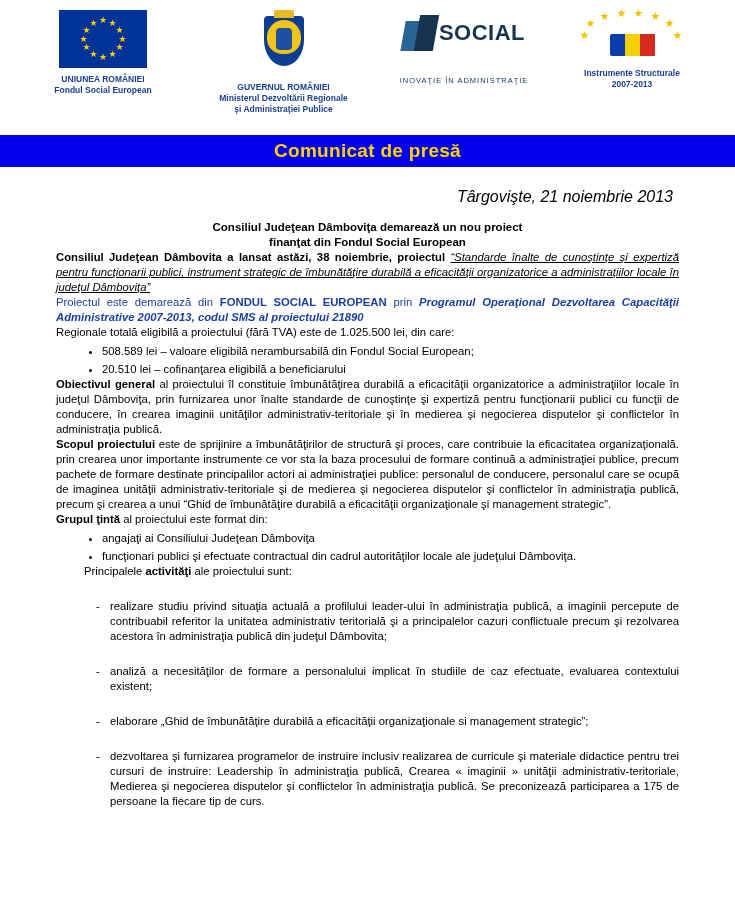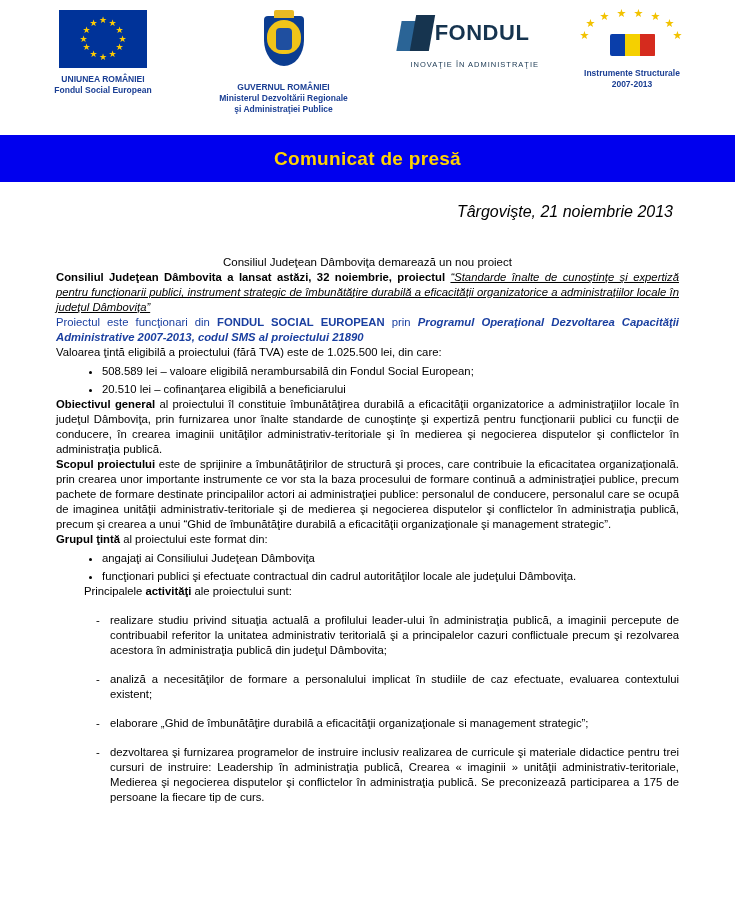--- a/index.html
+++ b/index.html
@@ -131,22 +131,22 @@
     font-size: 22px;
     font-weight: bold;
     color: #16344f;
     letter-spacing: 0.5px;
     line-height: 24px;
   }
   .podca-sub {
     font-size: 7.5px;
     color: #16344f;
     letter-spacing: 1px;
-    text-align: right;
-    margin-top: 4px;
+    text-align: center;
+    margin-top: 20px;
   }
 
   
   .is-mark {
     position: relative;
     width: 105px;
     height: 52px;
     margin: 0 auto;
   }
   .is-mark .isstar {
@@ -180,21 +180,21 @@
     font-weight: bold;
     color: #1b3f94;
     line-height: 11px;
   }
   .logo-caption.is-cap { color: #1b3f94; }
 
   
   .title-band {
     margin-top: 20px;
     background: #0000EE;
-    height: 47px;
+    height: 32px;
     display: flex;
     align-items: center;
     justify-content: center;
   }
   .title-band .title-text {
     color: #FFD200;
     font-size: 19px;
     font-weight: bold;
     letter-spacing: 0.3px;
   }
@@ -208,24 +208,24 @@
   }
   .dateline {
     text-align: right;
     font-style: italic;
     font-size: 16px;
     margin-top: 22px;
     margin-right: 6px;
   }
   .subject {
     text-align: center;
-    font-weight: normal;
+    font-weight: bold;
     font-size: 11.5px;
     line-height: 15px;
-    margin-top: 36px;
+    margin-top: 16px;
   }
   p.para {
     margin: 0;
     text-align: justify;
   }
   .mt14 { margin-top: 14px; }
   .mt12 { margin-top: 12px; padding-left: 28px; }
   .mt16 { margin-top: 16px; }
   .b { font-weight: bold; }
   .i { font-style: italic; }
@@ -241,21 +241,21 @@
     margin-top: 3px;
     text-align: justify;
   }
   ul.dashes {
     margin: 4px 0 0 0;
     padding-left: 40px;
     list-style: none;
   }
   ul.dashes li {
     position: relative;
-    margin-top: 14px;
+    margin-top: 20px;
     text-align: justify;
     padding-left: 14px;
   }
   ul.dashes li:before {
     content: "-";
     position: absolute;
     left: 0;
     top: 0;
   }
 </style>
@@ -300,21 +300,21 @@
         <div>şi Administraţiei Publice</div>
       </div>
     </div>
 
     <div class="logo-block podca">
       <div class="podca-wrap">
         <div class="podca-mark">
             <span class="b1"></span>
             <span class="b2"></span>
           </div>
-        <div class="podca-text">FONDUL</div>
+        <div class="podca-text">SOCIAL</div>
       </div>
       <div class="podca-sub">INOVAŢIE ÎN ADMINISTRAŢIE</div>
     </div>
 
     <div class="logo-block is">
       <div class="is-mark">
         <span class="isstar" style="left:6px;  top:8px;">★</span>
         <span class="isstar" style="left:20px; top:1px;">★</span>
         <span class="isstar" style="left:37px; top:-2px;">★</span>
         <span class="isstar" style="left:54px; top:-2px;">★</span>
@@ -338,31 +338,32 @@
   <div class="title-band">
     <span class="title-text">Comunicat de presă</span>
   </div>
 
   <div class="content">
 
     <div class="dateline">Târgovişte, 21  noiembrie 2013</div>
 
     <div class="subject">
       <div>Consiliul Judeţean Dâmboviţa demarează un nou proiect</div>
+      <div>finanţat din Fondul Social European</div>
     </div>
 
     <p class="para mt16">
-      <span class="b">Consiliul Judeţean Dâmbovita a lansat astăzi, 32 noiembrie, proiectul </span><span class="i u">“Standarde înalte de cunoştinţe şi expertiză pentru funcţionarii publici, instrument strategic de îmbunătăţire durabilă a eficacităţii organizatorice a administraţiilor locale în judeţul Dâmboviţa”</span>
+      <span class="b">Consiliul Judeţean Dâmbovita a lansat astăzi, 38 noiembrie, proiectul </span><span class="i u">“Standarde înalte de cunoştinţe şi expertiză pentru funcţionarii publici, instrument strategic de îmbunătăţire durabilă a eficacităţii organizatorice a administraţiilor locale în judeţul Dâmboviţa”</span>
     </p>
 
     <p class="para mt14 blue">
-      <span>Proiectul este funcţionari din </span><span class="b">FONDUL SOCIAL EUROPEAN</span><span> prin </span><span class="b i">Programul Operaţional Dezvoltarea Capacităţii Administrative 2007-2013, codul SMS al proiectului 21890</span>
-    </p>
-
-    <p class="para mt14">Valoarea ţintă eligibilă a proiectului (fără TVA) este de 1.025.500 lei, din care:</p>
+      <span>Proiectul este demarează din </span><span class="b">FONDUL SOCIAL EUROPEAN</span><span> prin </span><span class="b i">Programul Operaţional Dezvoltarea Capacităţii Administrative 2007-2013, codul SMS al proiectului 21890</span>
+    </p>
+
+    <p class="para mt14">Regionale totală eligibilă a proiectului (fără TVA) este de 1.025.500 lei, din care:</p>
 
     <ul class="bullets">
       <li>508.589 lei – valoare eligibilă nerambursabilă din Fondul Social European;</li>
       <li>20.510 lei – cofinanţarea eligibilă a beneficiarului</li>
     </ul>
 
     <p class="para mt14">
       <span class="b">Obiectivul general</span><span> al proiectului îl constituie îmbunătăţirea durabilă a eficacităţii organizatorice a administraţiilor locale în judeţul Dâmboviţa, prin furnizarea unor înalte standarde de cunoştinţe şi expertiză pentru funcţionarii publici cu funcţii de conducere, în crearea imaginii unităţilor administrativ-teritoriale şi în medierea şi negocierea disputelor şi conflictelor în administraţia publică.</span>
     </p>
 

